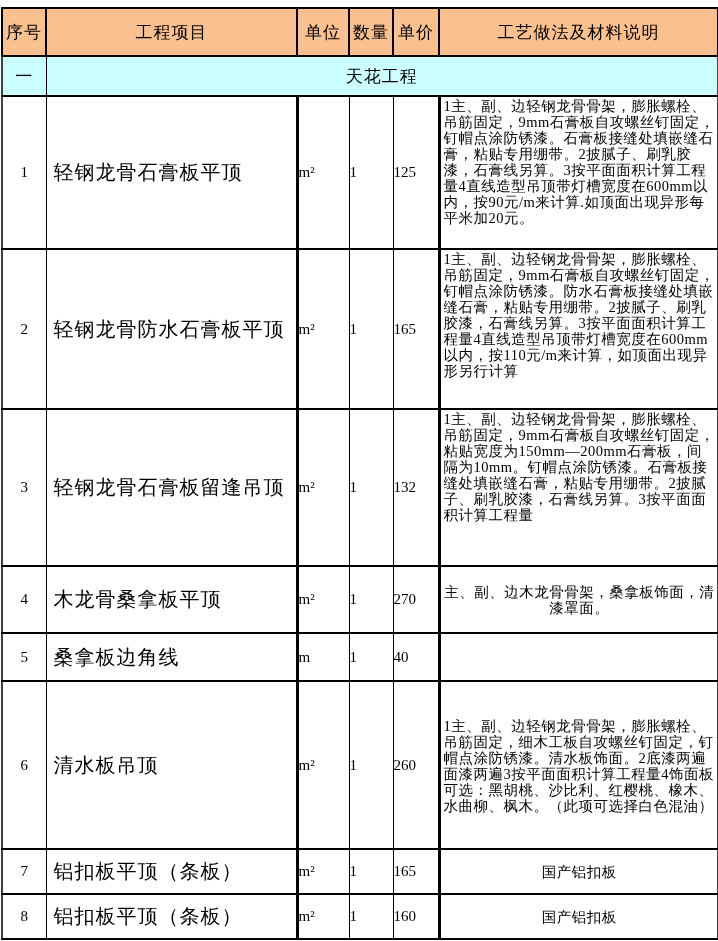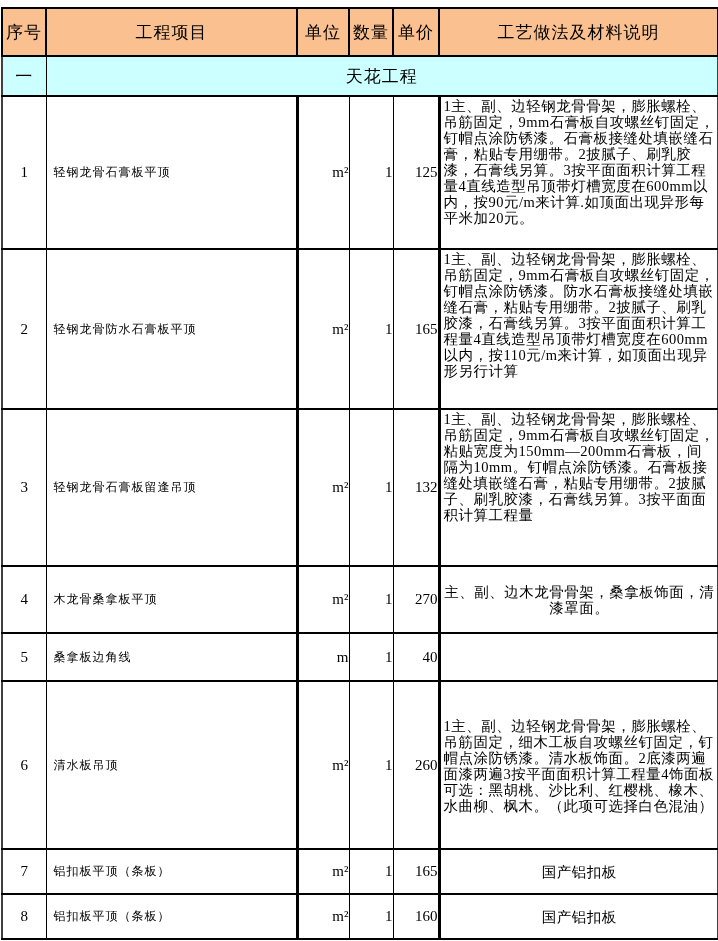--- a/index.html
+++ b/index.html
@@ -17,22 +17,22 @@
     border-top-width:2px; border-bottom-width:2px;
     padding:0; overflow:hidden; vertical-align:middle;
   }
   th {
     background:#FAC090; font-weight:normal; font-size:17px;
     text-align:center; letter-spacing:1px;
     border-left-width:2px; border-right-width:2px;
   }
   tr.section-row td { background:#CCFFFF; font-size:17px; letter-spacing:1px; }
   .c-no    { text-align:center; font-size:15px; }
-  .c-item  { text-align:left; padding-left:7px; font-size:12px; letter-spacing:1px; }
-  .c-unit, .c-qty, .c-price { text-align:right; font-size:15px; }
+  .c-item  { text-align:left; padding-left:7px; font-size:20px; letter-spacing:1px; }
+  .c-unit, .c-qty, .c-price { text-align:left; font-size:15px; }
   .c-desc  { font-size:14.5px; line-height:16px; letter-spacing:0.5px; }
   .c-desc .desc-inner { overflow:hidden; padding:1px 2px 0 3px; white-space:pre-wrap; word-break:break-all; }
   .top { vertical-align:top; }
   .center { text-align:center; }
   .bl3 { border-left-width:3px; }
   tr.r-header  { height:48px; }
   tr.r-section { height:40px; }
   tr.r1 { height:153px; }
   tr.r2 { height:160px; }
   tr.r3 { height:157px; }

